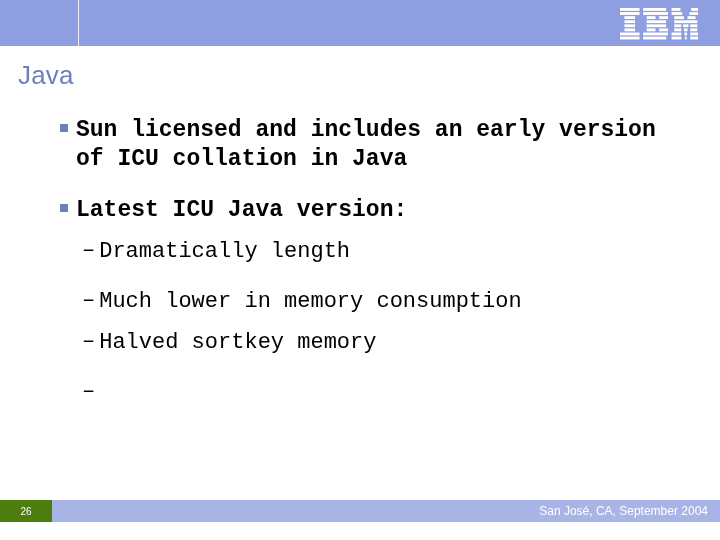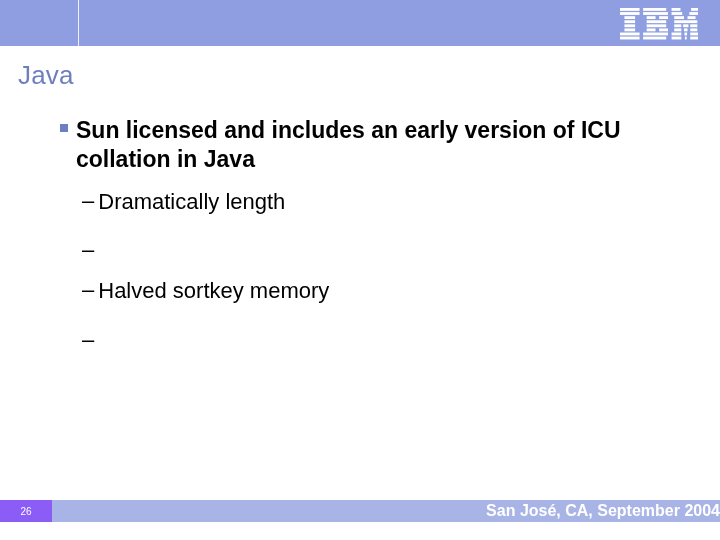--- a/index.html
+++ b/index.html
@@ -7,34 +7,34 @@
 
 .slide { position: relative; width: 720px; height: 540px; border-radius: 31px; }
 
 .topband { position: absolute; top: 0; left: 0; right: 0; height: 46px; background: #8e9ee0; }
 .vrule { position: absolute; top: 0; left: 78px; width: 1px; height: 46px; background: rgba(255,255,255,0.85); }
 .logo { position: absolute; top: 8px; right: 22px; height: 32px; display: flex; align-items: center; }
 .logo svg { height: 32px; width: auto; }
 
 .title { position: absolute; top: 60px; left: 18px; font-size: 26px; color: #6d7fbf; font-weight: 400; letter-spacing: 0.2px; }
 
-.content { position: absolute; top: 104px; left: 60px; right: 30px; color: #000; }
+.content { position: absolute; top: 104px; left: 60px; right: 30px; color: #000; font-family: Liberation Mono, monospace; }
 
 .l1 { display: flex; align-items: flex-start; margin-top: 12px; margin-bottom: 8px; }
 .sq { width: 8px; height: 8px; background: #6d7fbf; flex: 0 0 8px; margin-top: 8px; margin-right: 8px; }
 .l1-text { font-size: 23px; font-weight: 700; line-height: 1.25; }
 
 .l2 { display: flex; align-items: flex-start; margin-left: 22px; margin-top: 14px; }
 .dash { flex: 0 0 auto; font-size: 22px; line-height: 1.2; color: #000; margin-right: 4px; }
 .l2-text { font-size: 22px; line-height: 1.25; }
 
 .footbar { position: absolute; left: 0; right: 0; bottom: 18px; height: 22px; background: #a9b4e6; display: flex; align-items: center; }
-.pagecell { width: 52px; height: 100%; background: #8b5cf6; display: flex; align-items: center; justify-content: center; color: #fff; font-size: 10px; }
+.pagecell { width: 52px; height: 100%; background: #4d7c0f; display: flex; align-items: center; justify-content: center; color: #fff; font-size: 10px; }
 .foot-left { margin-left: 18px; color: #fff; font-size: 10px; }
-.foot-right { margin-left: auto; color: #fff; font-size: 16px; font-weight: bold; }
+.foot-right { margin-left: auto; margin-right: 12px; color: #fff; font-size: 12px; }
 </style>
 </head>
 <body>
 
 <div class="slide">
 
   <div class="topband">
     <div class="vrule"></div>
     <div class="logo">
       <svg viewBox="0 0 88 36" xmlns="http://www.w3.org/2000/svg" aria-hidden="true">
@@ -85,27 +85,32 @@
 
   <h1 class="title">Java</h1>
 
   <div class="content">
 
     <div class="l1">
       <span class="sq"></span>
       <span class="l1-text">Sun licensed and includes an early version of ICU collation in Java</span>
     </div>
 
+    <div class="l1" style="margin-top:22px;">
+      <span class="sq"></span>
+      <span class="l1-text">Latest ICU Java version:</span>
+    </div>
 
     <div class="l2">
       <span class="dash">–</span>
       <span class="l2-text">Dramatically length</span>
     </div>
     <div class="l2" style="margin-top:22px;">
       <span class="dash">–</span>
+      <span class="l2-text">Much lower in memory consumption</span>
     </div>
     <div class="l2">
       <span class="dash">–</span>
       <span class="l2-text">Halved sortkey memory</span>
     </div>
     <div class="l2" style="margin-top:22px;">
       <span class="dash">–</span>
     </div>
 
   </div>

